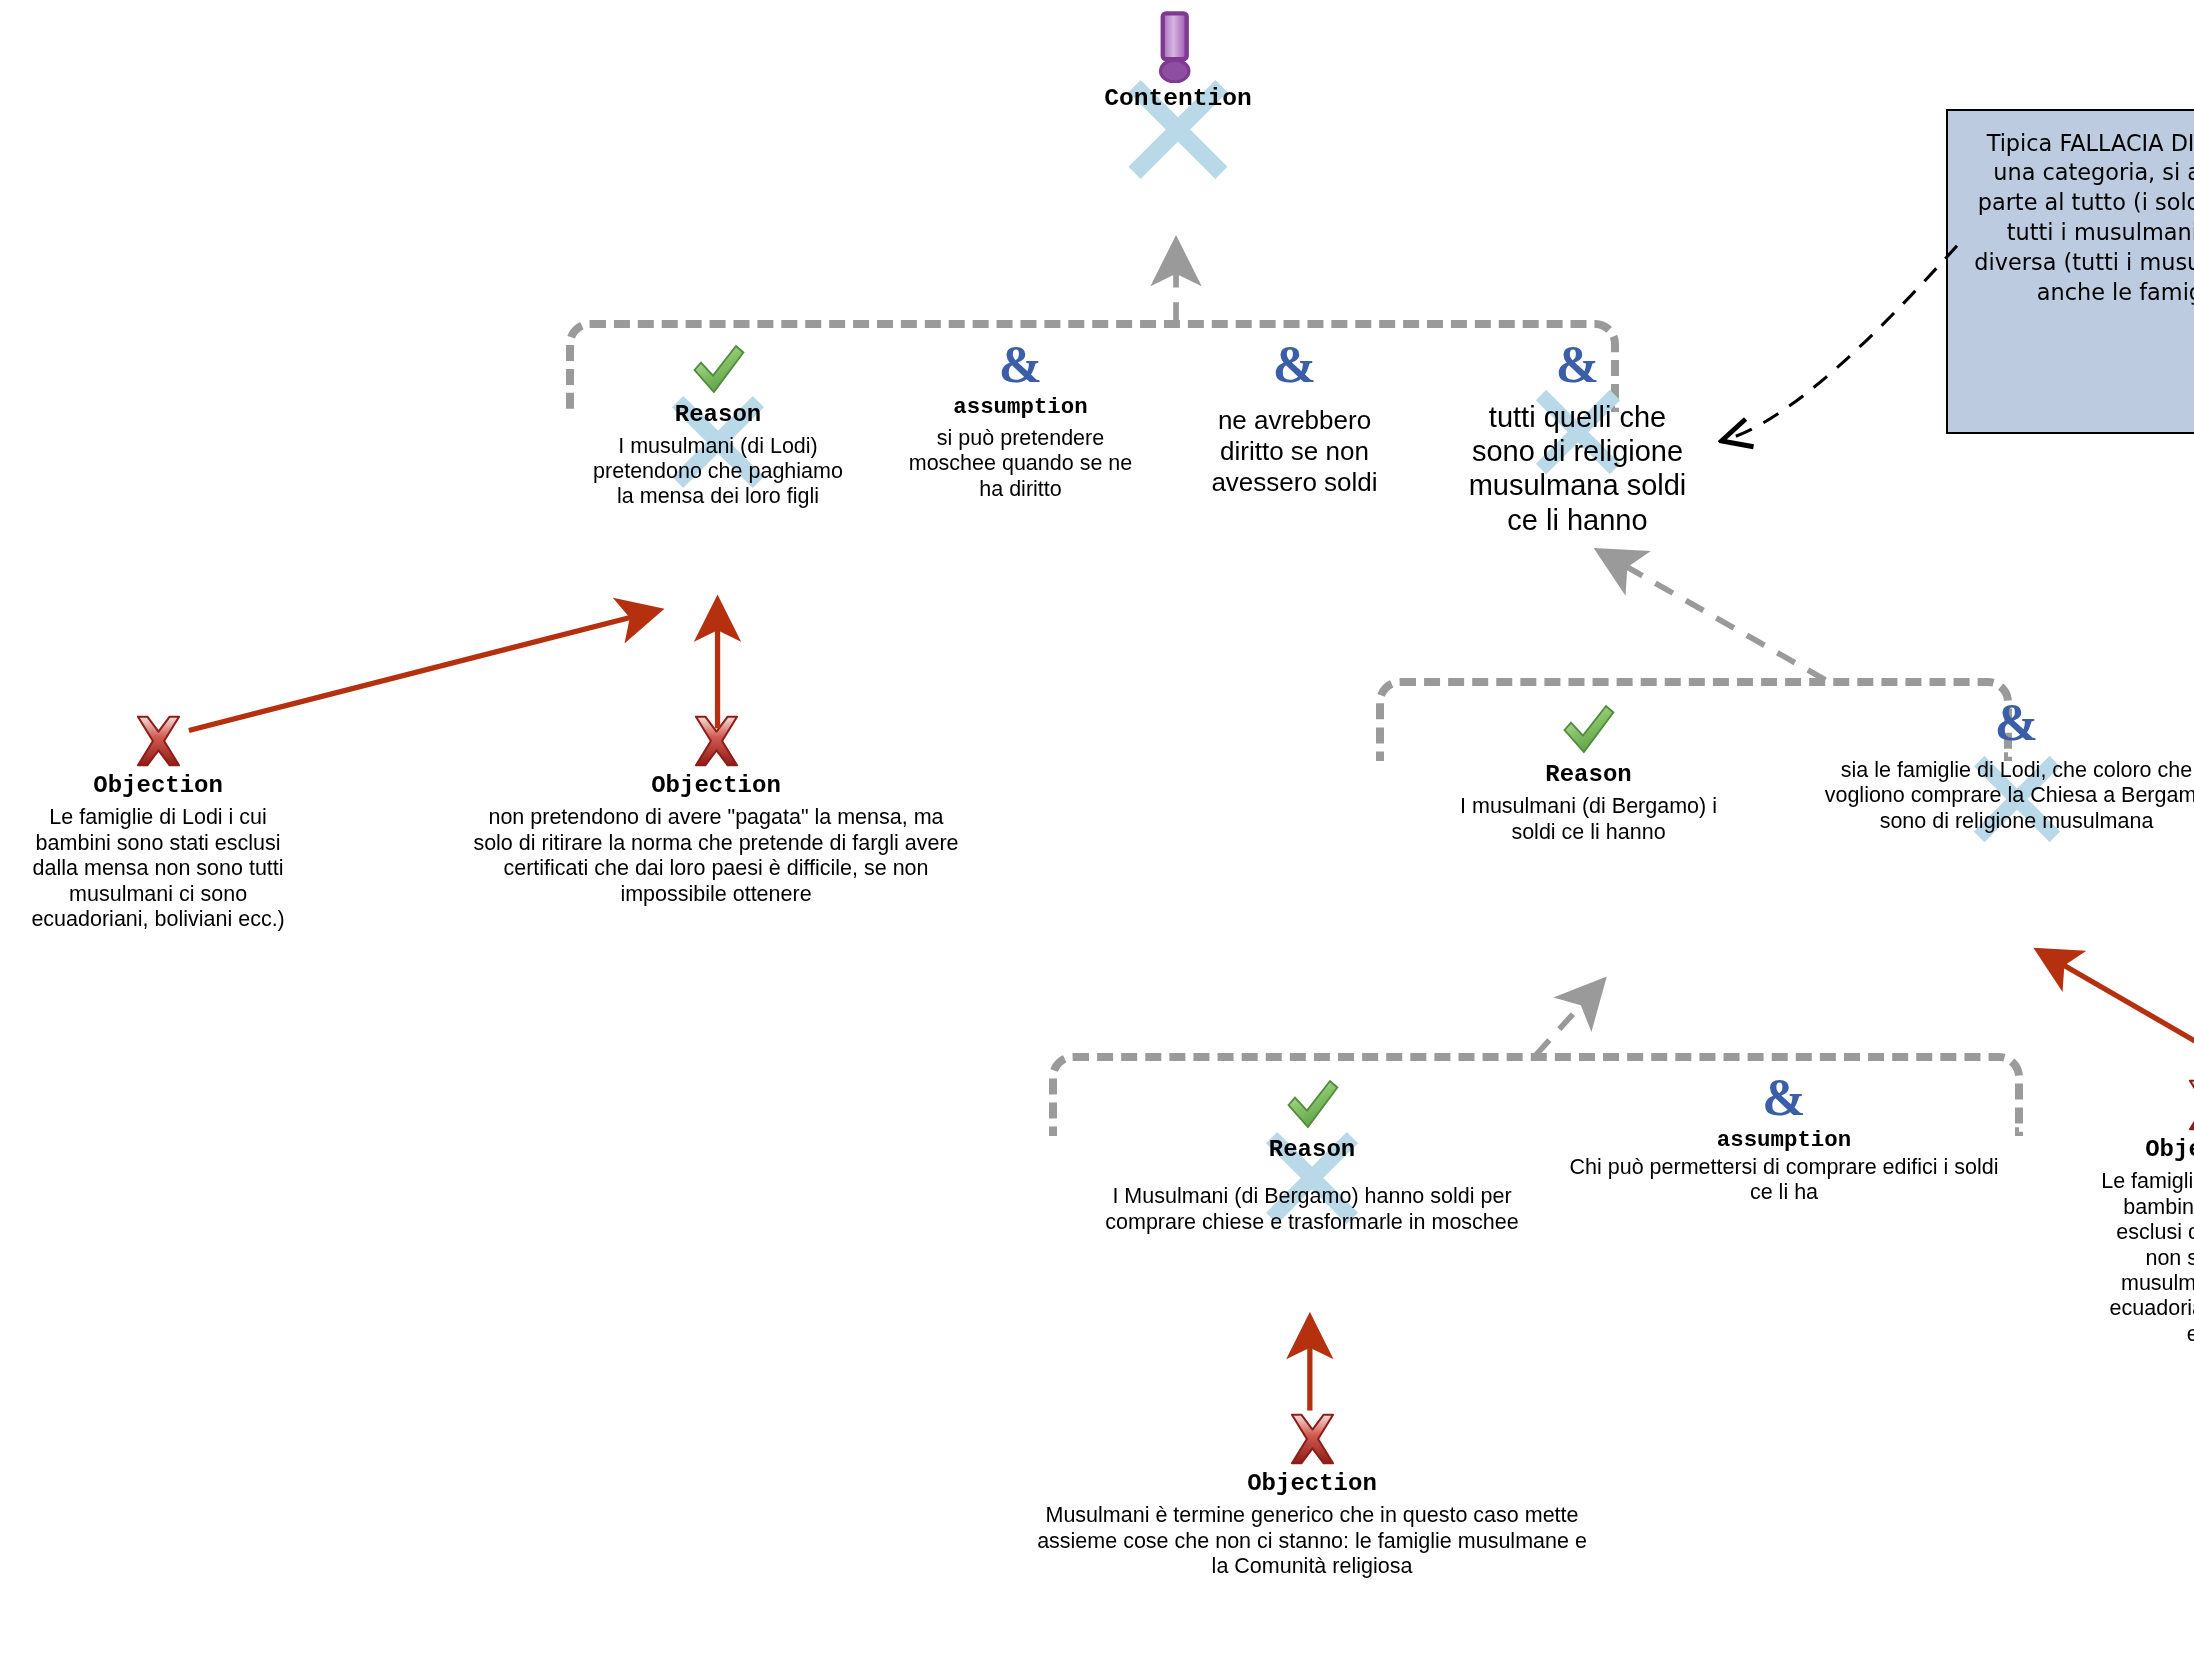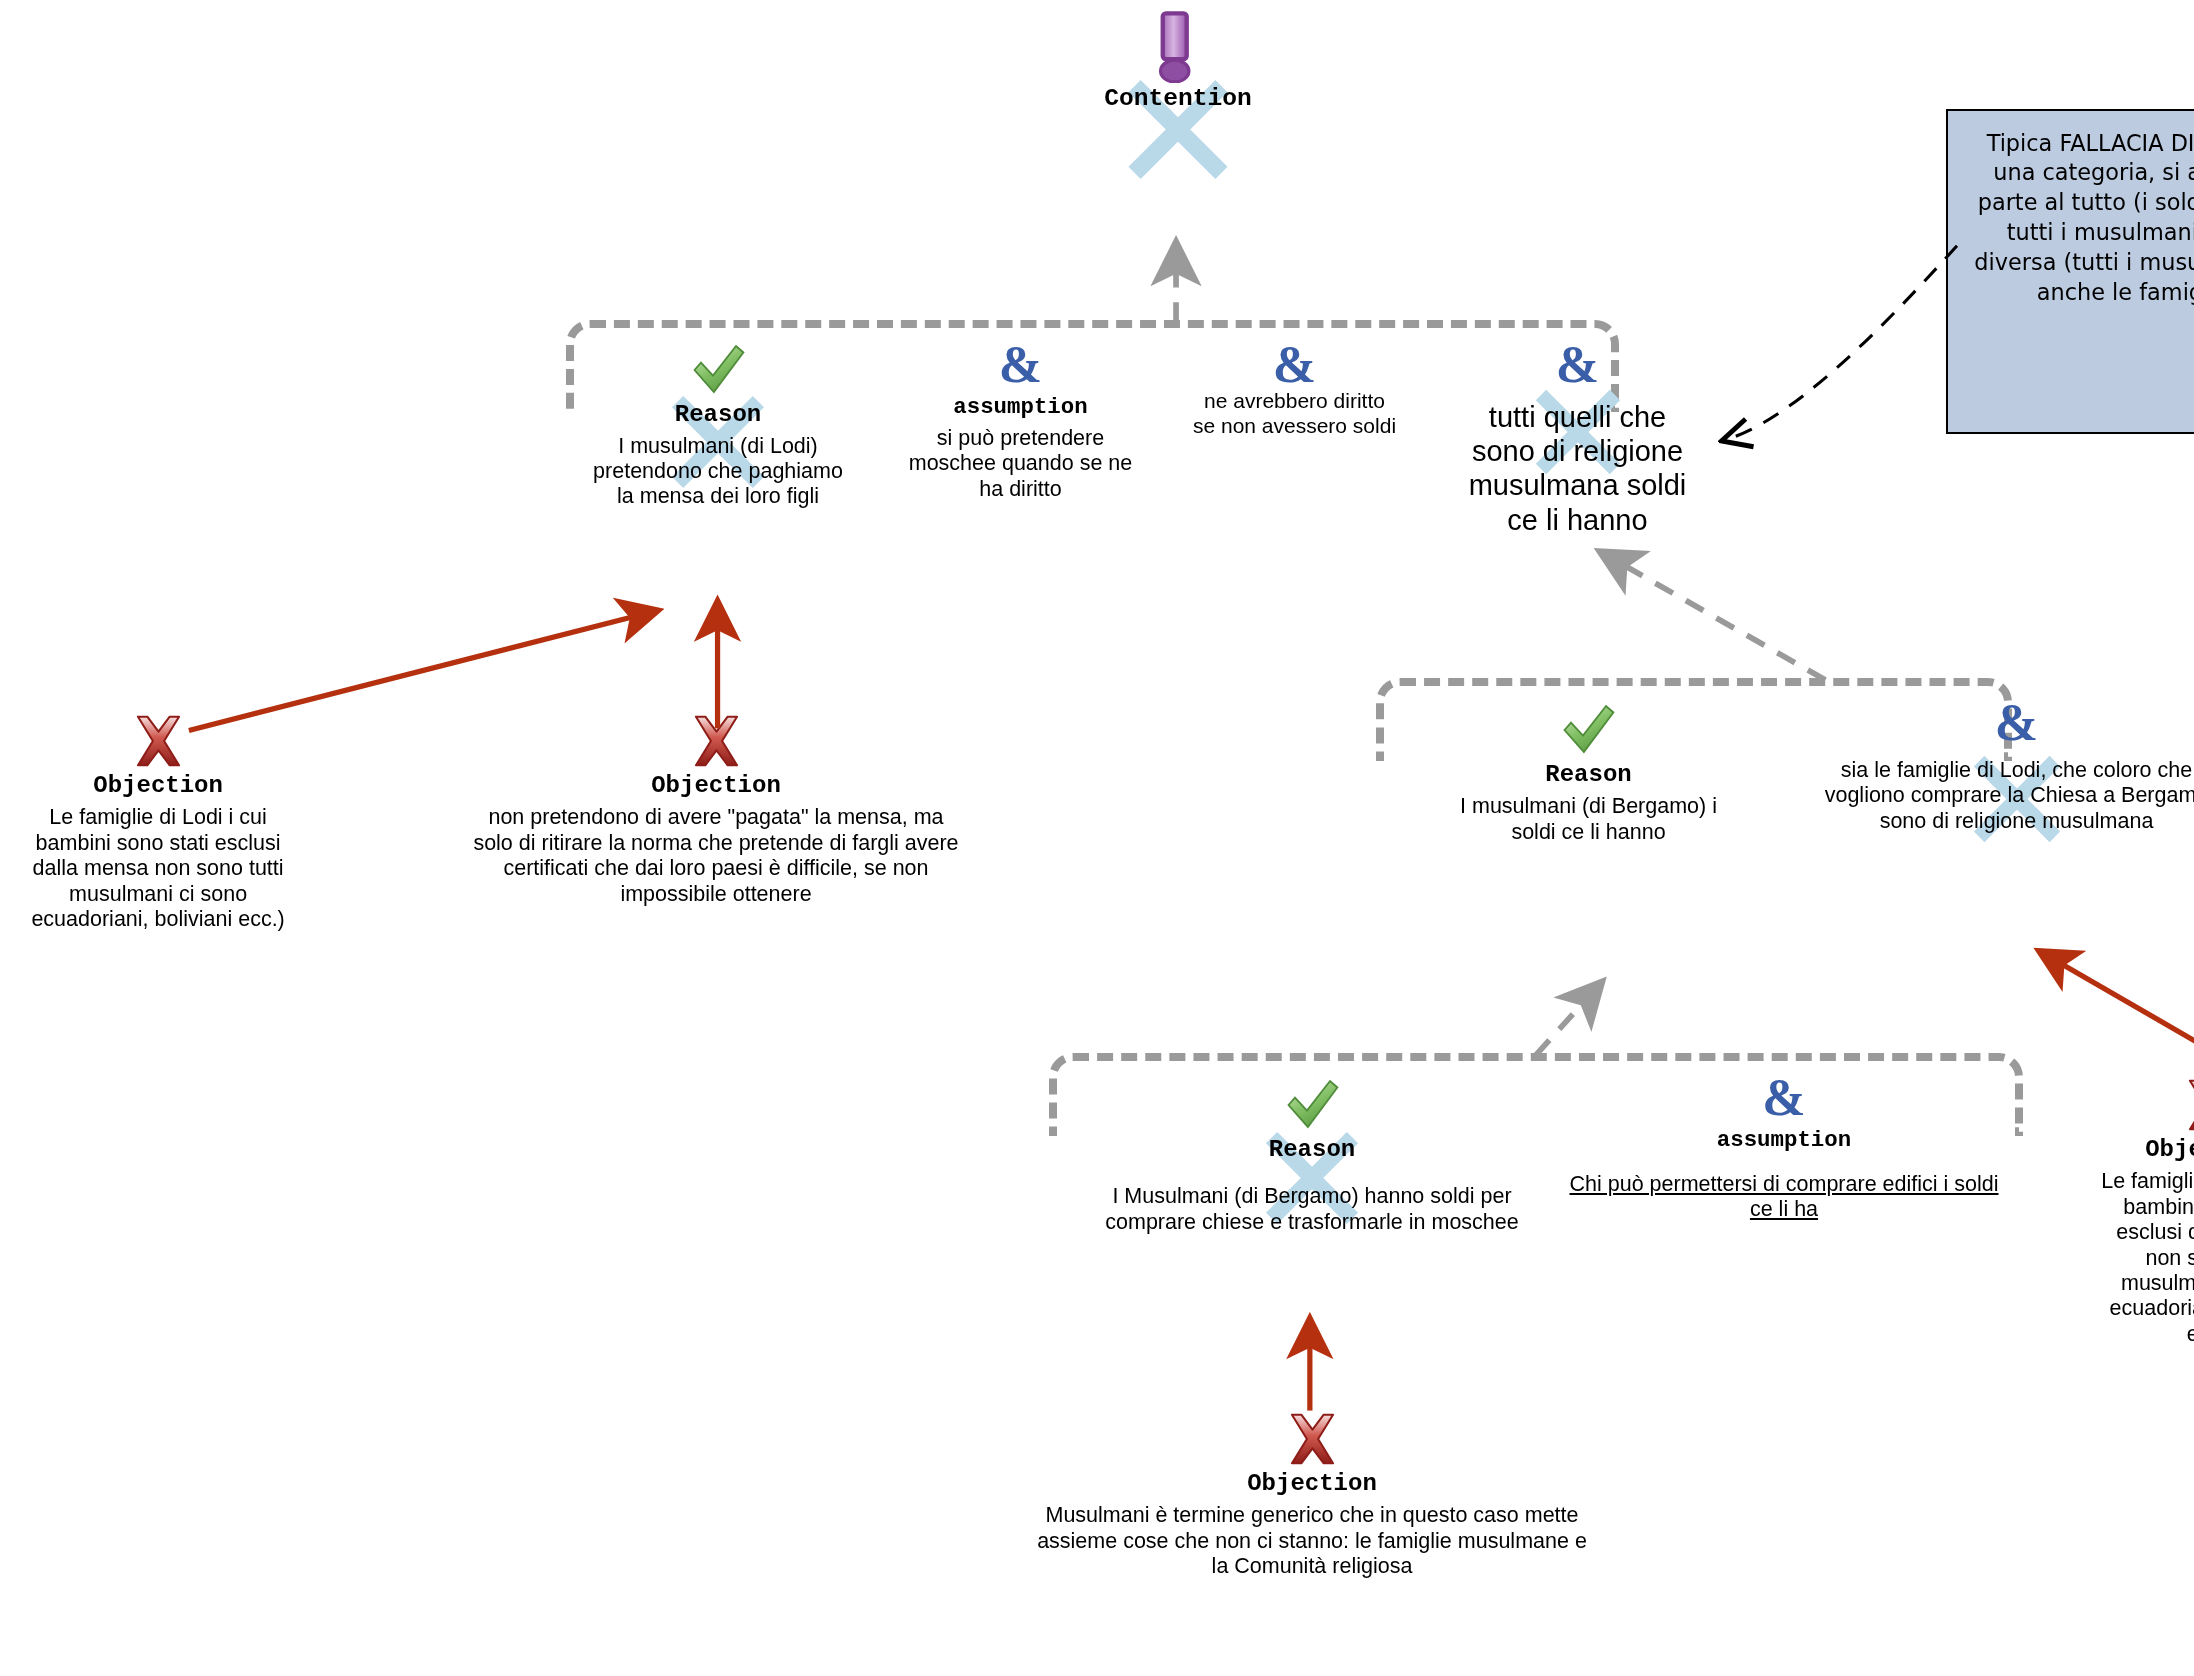--- a/index.html
+++ b/index.html
@@ -129,21 +129,21 @@
     <span class="icon" style="font-size:52px;line-height:0.95;font-weight:bold;color:#3a5fa8;font-family:'Liberation Serif',serif;">&amp;</span>
     <span class="nodetext">
       <span class="ttl" style="font-size:22.4px;margin-top:6.1px;">assumption</span>
       <span class="body" style="font-size:21.5px;margin-top:5.3px;padding:0 4.4px;">si può pretendere moschee quando se ne ha diritto</span>
     </span>
   </div>
 
   <div class="node" style="left:1187px;top:340px;width:215px;">
     <span class="icon" style="font-size:52px;line-height:0.95;font-weight:bold;color:#3a5fa8;font-family:'Liberation Serif',serif;">&amp;</span>
     <span class="nodetext">
-      <span class="body" style="font-size:21px;margin-top:0;padding:0 4.4px;">ne avrebbero diritto se non avessero soldi</span>
+      <span class="body" style="font-size:26px;margin-top:16px;padding:0 4.4px;">ne avrebbero diritto se non avessero soldi</span>
     </span>
   </div>
 
   <div class="node" style="left:1461px;top:340px;width:233px;">
     <span class="icon" style="font-size:52px;line-height:0.95;font-weight:bold;color:#3a5fa8;font-family:'Liberation Serif',serif;">&amp;</span>
     <span class="xmark" style="top:49px;width:86px;height:86px;">
       <svg viewBox="0 0 100 100" width="86" height="86">
           <g stroke="#b9d8e8" stroke-width="17" stroke-linecap="square">
             <line x1="13" y1="13" x2="87" y2="87"></line>
             <line x1="87" y1="13" x2="13" y2="87"></line>
@@ -230,21 +230,21 @@
     <span class="nodetext">
       <span class="ttl" style="font-size:24px;margin-top:3.5px;">Reason</span>
       <span class="body" style="font-size:21.5px;margin-top:21px;padding:0 26px;">I Musulmani (di Bergamo) hanno soldi per comprare chiese e trasformarle in moschee</span>
     </span>
   </div>
 
   <div class="node" style="left:1560px;top:1073px;width:448px;">
     <span class="icon" style="font-size:52px;line-height:0.95;font-weight:bold;color:#3a5fa8;font-family:'Liberation Serif',serif;">&amp;</span>
     <span class="nodetext">
       <span class="ttl" style="font-size:22.4px;margin-top:6.1px;">assumption</span>
-      <span class="body" style="font-size:21.5px;margin-top:18px;padding:0 8.8px;text-decoration:underline;">Chi può permettersi di comprare edifici i soldi ce li ha</span>
+      <span class="body" style="font-size:21.5px;margin-top:1px;padding:0 8.8px;">Chi può permettersi di comprare edifici i soldi ce li ha</span>
     </span>
   </div>
 
   <div class="node" style="left:2087px;top:1077px;width:246px;">
     <span class="icon" style="width:61px;height:56px;">
       <svg viewBox="0 0 64 60" width="61" height="56" style="display:block;">
         <path d="M10,4 L20,4 L32,20 L44,4 L54,4 L38,30 L54,56 L44,56 L32,40 L20,56 L10,56 L26,30 z" fill="url(#rx1)" stroke="#8e1d18" stroke-width="2.2" stroke-linejoin="round"></path>
       </svg>
     </span>
     <span class="nodetext">

